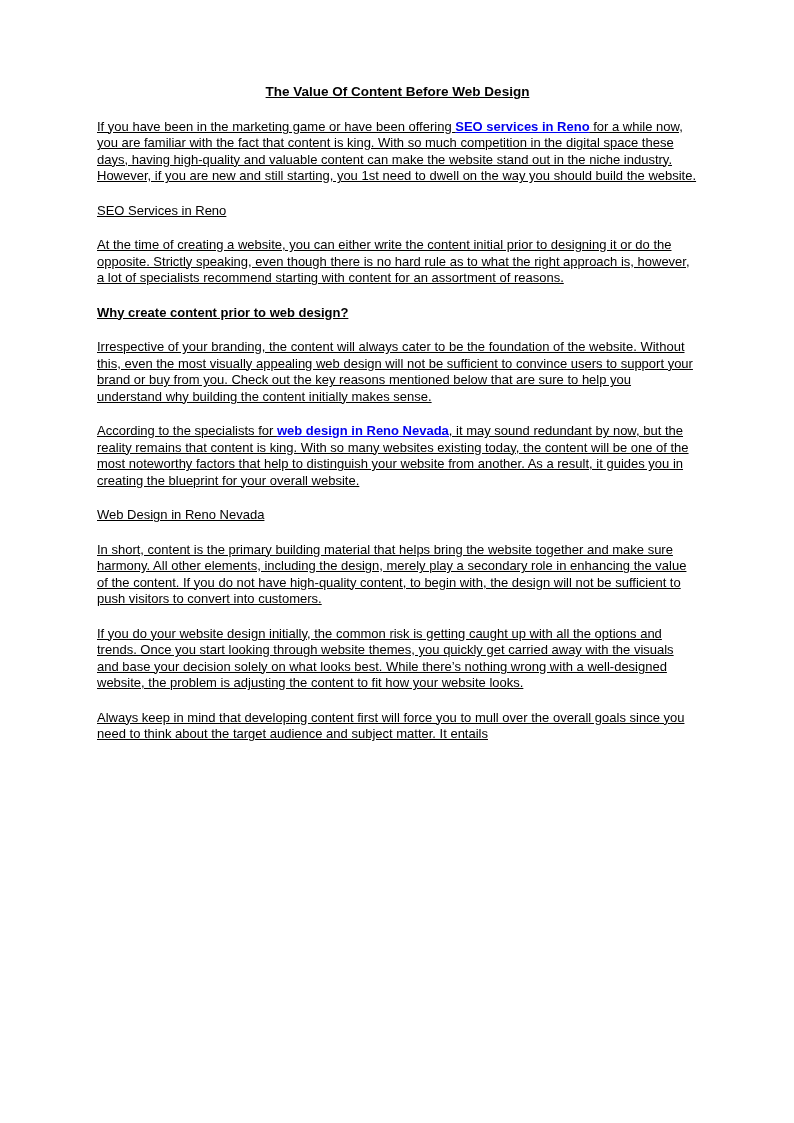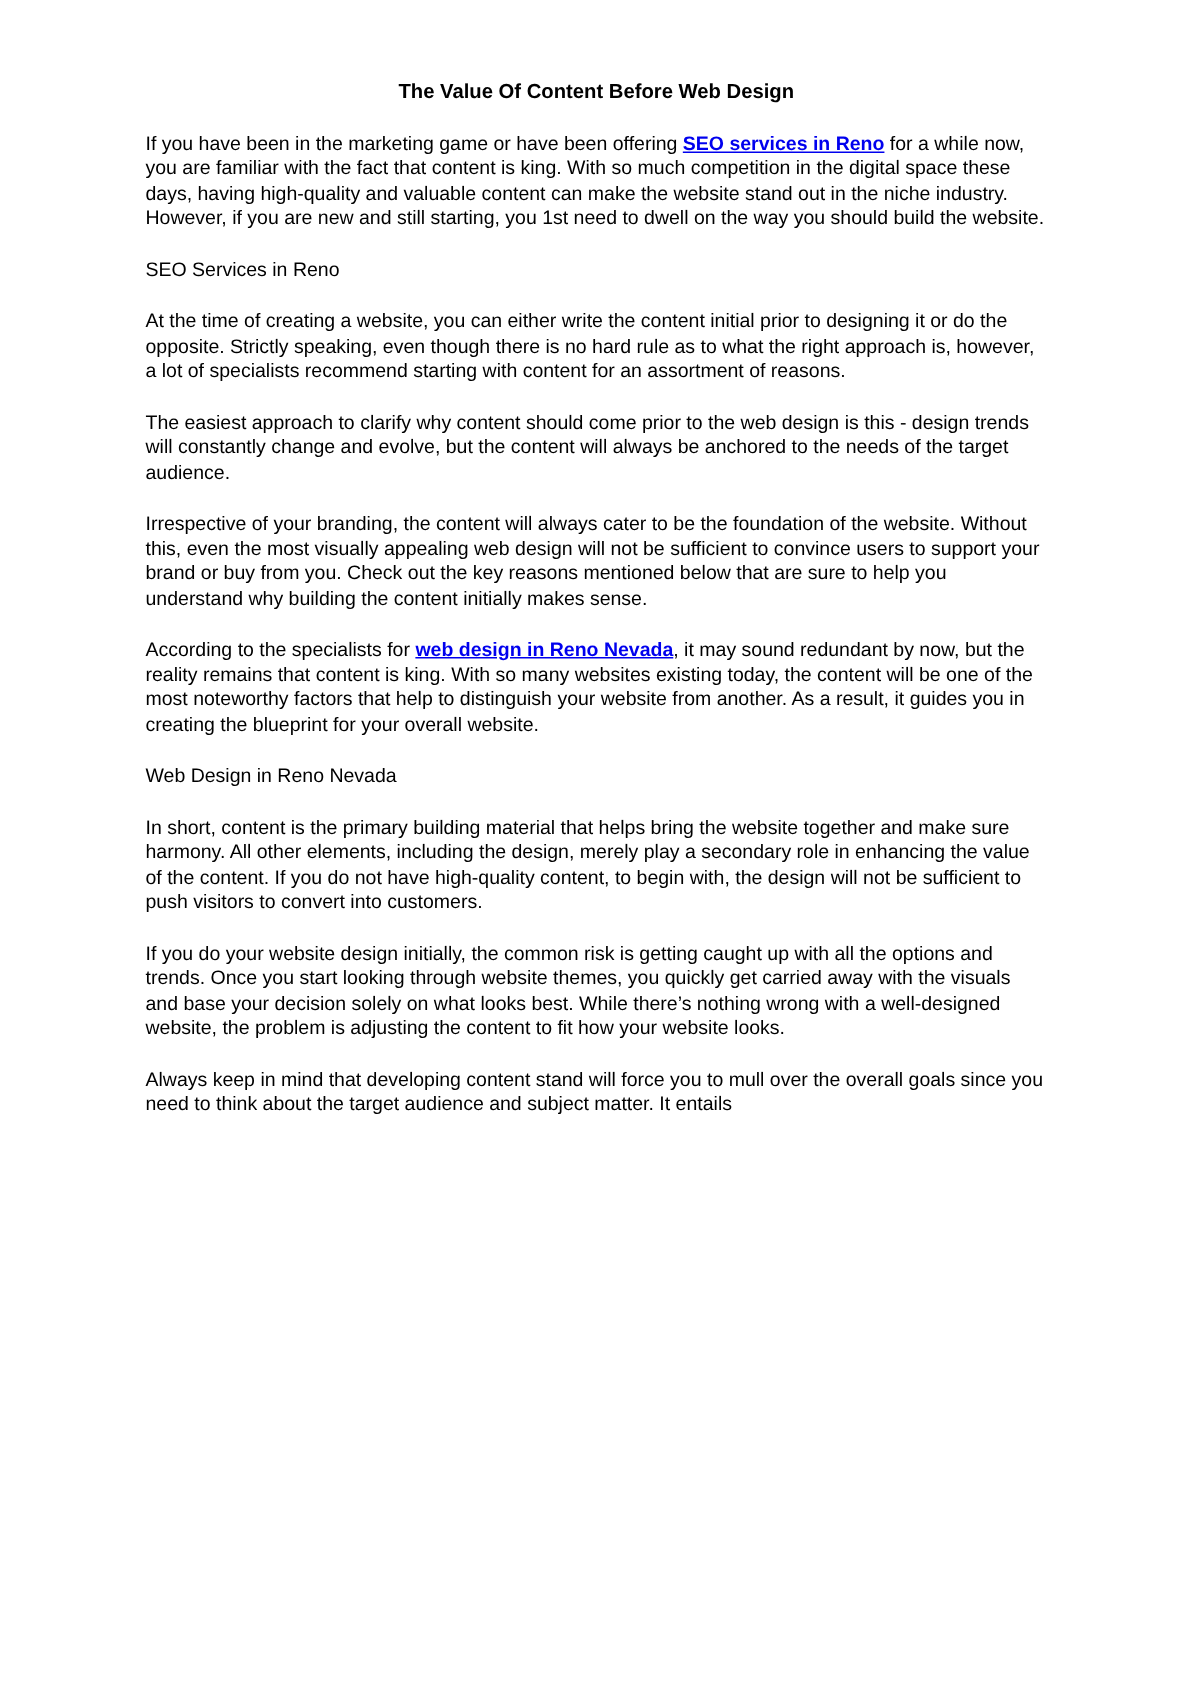--- a/index.html
+++ b/index.html
@@ -6,26 +6,27 @@
       margin: 0;
       padding: 0;
       background: var(--background, #ffffff);
     }
     .page {
       position: relative;
       width: 794px;
       height: 1123px;
       box-sizing: border-box;
       background: var(--background, #ffffff);
-      padding: 53px 96px 0 97px;
+      padding: 84px 96px 0 97px;
       font-family: "Liberation Sans", "DejaVu Sans", sans-serif;
       font-size: 13px;
       line-height: 16.5px;
       color: var(--text, #000000);
       overflow: hidden;
+      text-decoration: underline;
     }
     .doc-title {
       font-size: 13.5px;
       font-weight: bold;
       text-align: center;
       margin: 0 0 18px 0;
     }
     p {
       margin: 0 0 18px 0;
     }
@@ -46,30 +47,30 @@
 <div class="page">
 
   <div class="doc-title">The Value Of Content Before Web Design</div>
 
   <p><span>If you have been in the marketing game or have been offering </span><a class="doc-link">SEO services in Reno</a><span> for a while now, you are familiar with the fact that content is king. With so much competition in the digital space these days, having high-quality and valuable content can make the website stand out in the niche industry. However, if you are new and still starting, you 1st need to dwell on the way you should build the website.</span></p>
 
   <p>SEO Services in Reno</p>
 
   <p>At the time of creating a website, you can either write the content initial prior to designing it or do the opposite. Strictly speaking, even though there is no hard rule as to what the right approach is, however, a lot of specialists recommend starting with content for an assortment of reasons.</p>
 
+  <div class="heading">Why create content prior to web design?</div>
 
-  <p>The easiest approach to clarify why content should come prior to the web design is this - design trends will constantly change and evolve, but the content will always be anchored to the needs of the target audience.</p>
 
   <p>Irrespective of your branding, the content will always cater to be the foundation of the website. Without this, even the most visually appealing web design will not be sufficient to convince users to support your brand or buy from you. Check out the key reasons mentioned below that are sure to help you understand why building the content initially makes sense.</p>
 
 
   <p><span>According to the specialists for </span><a class="doc-link">web design in Reno Nevada</a><span>, it may sound redundant by now, but the reality remains that content is king. With so many websites existing today, the content will be one of the most noteworthy factors that help to distinguish your website from another. As a result, it guides you in creating the blueprint for your overall website.</span></p>
 
   <p>Web Design in Reno Nevada</p>
 
   <p>In short, content is the primary building material that helps bring the website together and make sure harmony. All other elements, including the design, merely play a secondary role in enhancing the value of the content. If you do not have high-quality content, to begin with, the design will not be sufficient to push visitors to convert into customers.</p>
 
 
   <p>If you do your website design initially, the common risk is getting caught up with all the options and trends. Once you start looking through website themes, you quickly get carried away with the visuals and base your decision solely on what looks best. While there’s nothing wrong with a well-designed website, the problem is adjusting the content to fit how your website looks.</p>
 
-  <p>Always keep in mind that developing content stand will force you to mull over the overall goals since you need to think about the target audience and subject matter. It entails</p>
+  <p>Always keep in mind that developing content first will force you to mull over the overall goals since you need to think about the target audience and subject matter. It entails</p>
 
 </div>
 
 </body></html>

